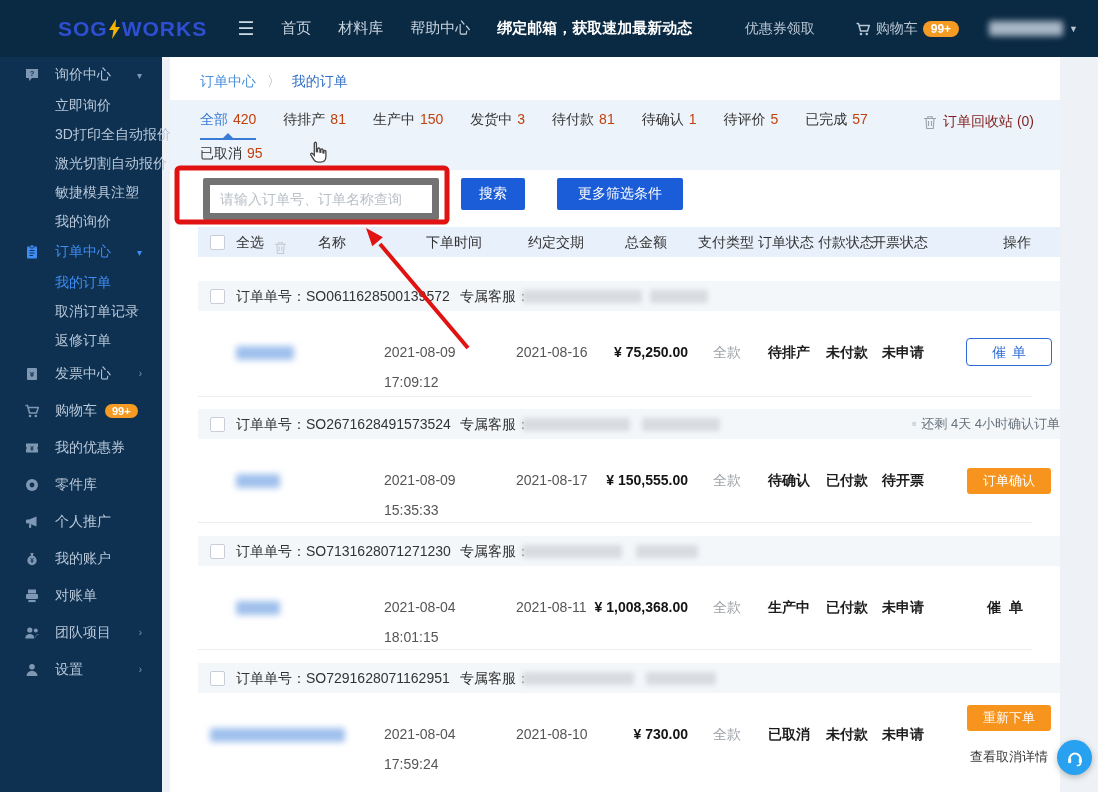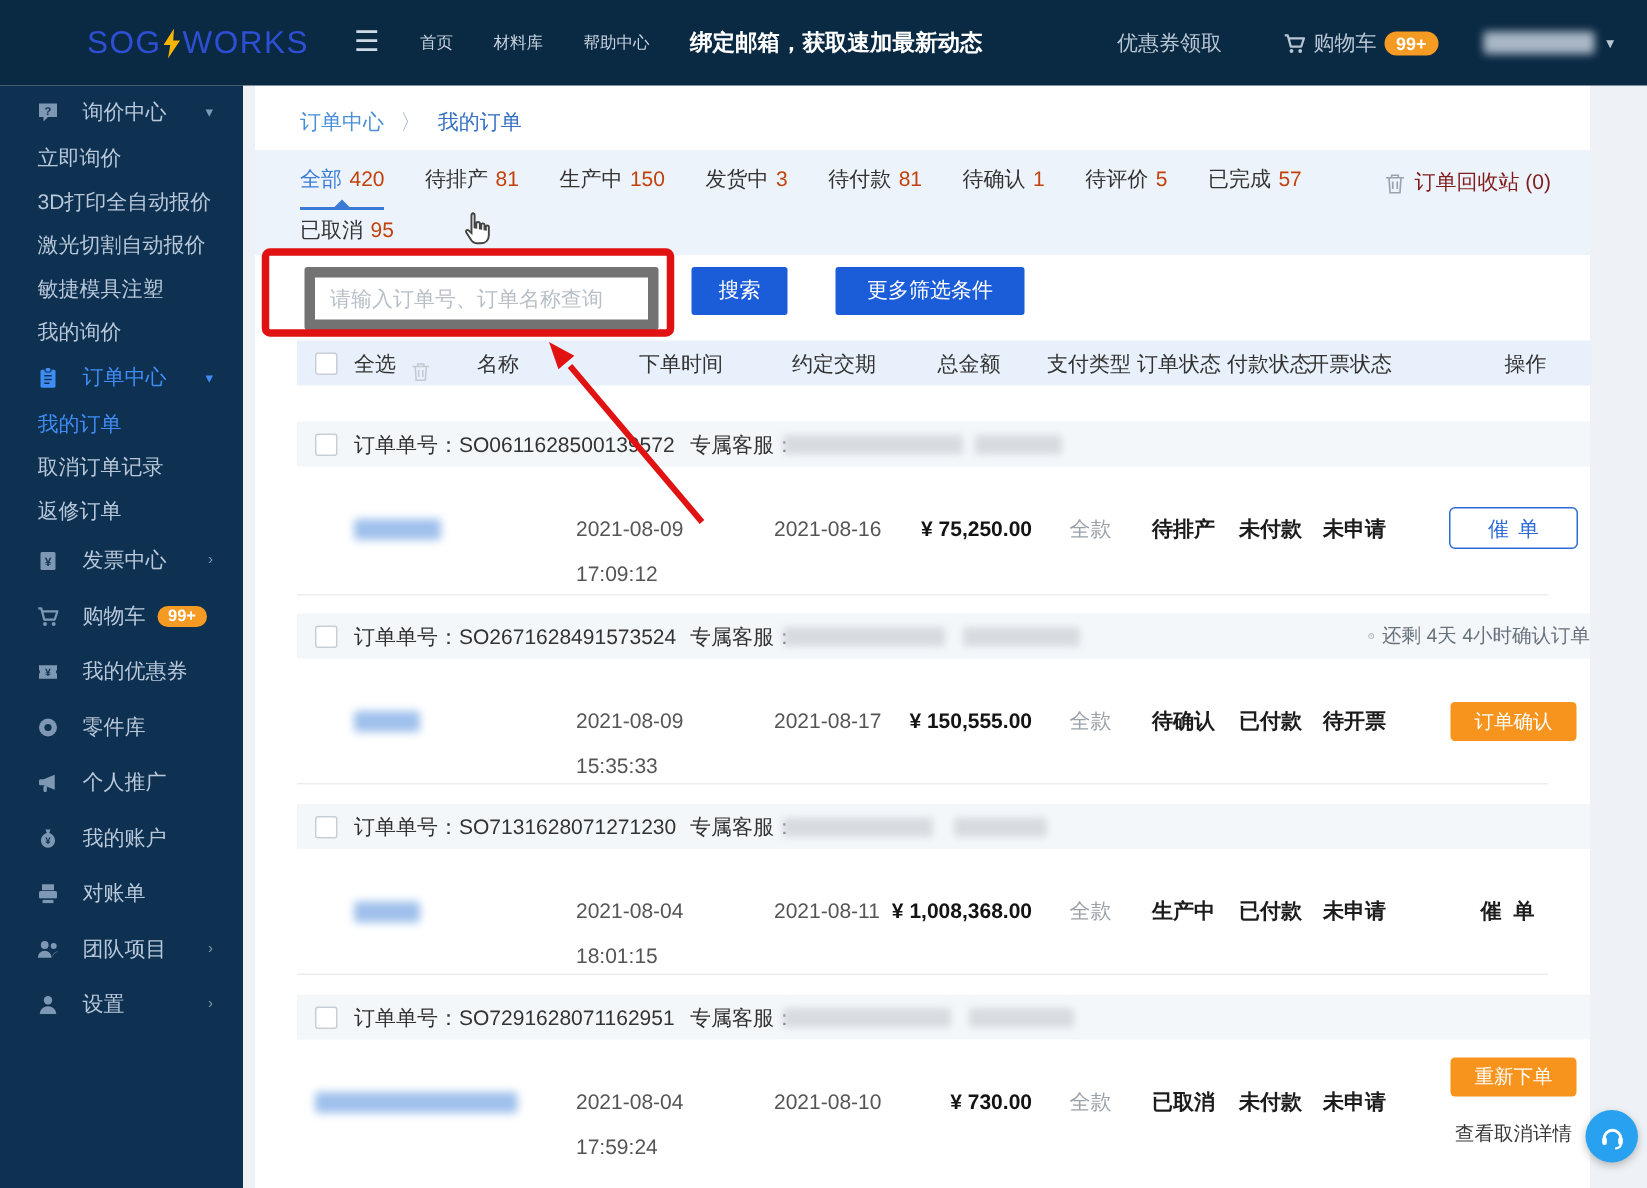--- a/index.html
+++ b/index.html
@@ -4,41 +4,41 @@
 <style>
   html,body{margin:0;padding:0;}
   body{
     width:1098px;height:792px;overflow:hidden;position:relative;
     background:#eef1f5;
     font-family:"Liberation Sans","DejaVu Sans",sans-serif;
     -webkit-font-smoothing:antialiased;
   }
   
   .navbar{position:absolute;top:0;left:0;width:1098px;height:57px;background:#0a2943;display:flex;align-items:center;z-index:6;}
-  .logo{margin-left:58px;display:flex;align-items:center;font-weight:400;font-size:21px;color:#2e4fd2;letter-spacing:1px;}
+  .logo{margin-left:58px;display:flex;align-items:center;font-weight:700;font-size:21px;color:#2e4fd2;letter-spacing:1px;}
   .logo svg{margin:0 1px;}
   .nav-burger{margin-left:30px;color:#cdd9e4;font-size:19px;cursor:pointer;}
-  .nav-link{margin-left:27px;color:#c6d2de;font-size:11px;cursor:pointer;}
+  .nav-link{margin-left:27px;color:#c6d2de;font-size:15px;cursor:pointer;}
   .nav-notice{margin-left:27px;color:#ffffff;font-weight:bold;font-size:15px;}
   .bind-btn{margin-left:14px;background:#29abe2;color:#fff;font-size:14px;padding:5px 13px;border-radius:3px;border:none;cursor:pointer;}
   .nav-right{margin-left:auto;display:flex;align-items:center;margin-right:20px;}
   .coupon{color:#b9c6d3;font-size:14px;margin-right:40px;cursor:pointer;}
   .cart-group{display:flex;align-items:center;color:#b9c6d3;font-size:14px;cursor:pointer;}
   .cart-group svg{margin-right:5px;}
   .badge{background:#f59a23;color:#fff;font-size:12px;font-weight:bold;padding:1px 8px;border-radius:10px;margin-left:5px;}
   .user-group{display:flex;align-items:center;margin-left:30px;cursor:pointer;}
   .user-blur{width:74px;height:15px;background:#a9b7c6;filter:blur(3px);border-radius:2px;}
   .caret{color:#b9c6d3;font-size:9px;margin-left:6px;}
   
   .sidebar{position:absolute;top:57px;left:0;width:162px;height:735px;background:#0e3151;padding-top:2px;box-sizing:border-box;}
   .side-item{height:32px;display:flex;align-items:center;position:relative;padding-left:24px;cursor:pointer;color:#b8c7d9;font-size:14px;}
   .side-item .si{color:#7e97b3;flex:0 0 16px;}
   .side-item .lbl{margin-left:15px;white-space:nowrap;}
   .side-item .chev{position:absolute;right:20px;color:#7e97b3;font-size:10px;}
-  .side-sub{height:29px;display:flex;align-items:center;padding-left:25px;cursor:pointer;color:#b8c7d9;font-size:14px;white-space:nowrap;}
+  .side-sub{height:29px;display:flex;align-items:center;padding-left:55px;cursor:pointer;color:#b8c7d9;font-size:14px;white-space:nowrap;}
   .side-item.big{height:37px;}
   .active-blue, .side-item.active-parent .lbl, .side-item.active-parent .chev{color:#3f8cf3 !important;}
   .side-item.active-parent .si{color:#3f8cf3;}
   .side-badge{background:#f59a23;color:#fff;font-size:11px;font-weight:bold;padding:1px 7px;border-radius:9px;margin-left:8px;}
   
   .panel{position:absolute;top:57px;left:170px;width:890px;height:735px;background:#ffffff;overflow:hidden;}
   .breadcrumb{position:absolute;top:16px;left:30px;font-size:14px;}
   .bc-parent{color:#4a90d9;cursor:pointer;}
   .bc-sep{color:#9ab0c6;margin:0 7px;}
   .bc-current{color:#3470c4;cursor:pointer;}

